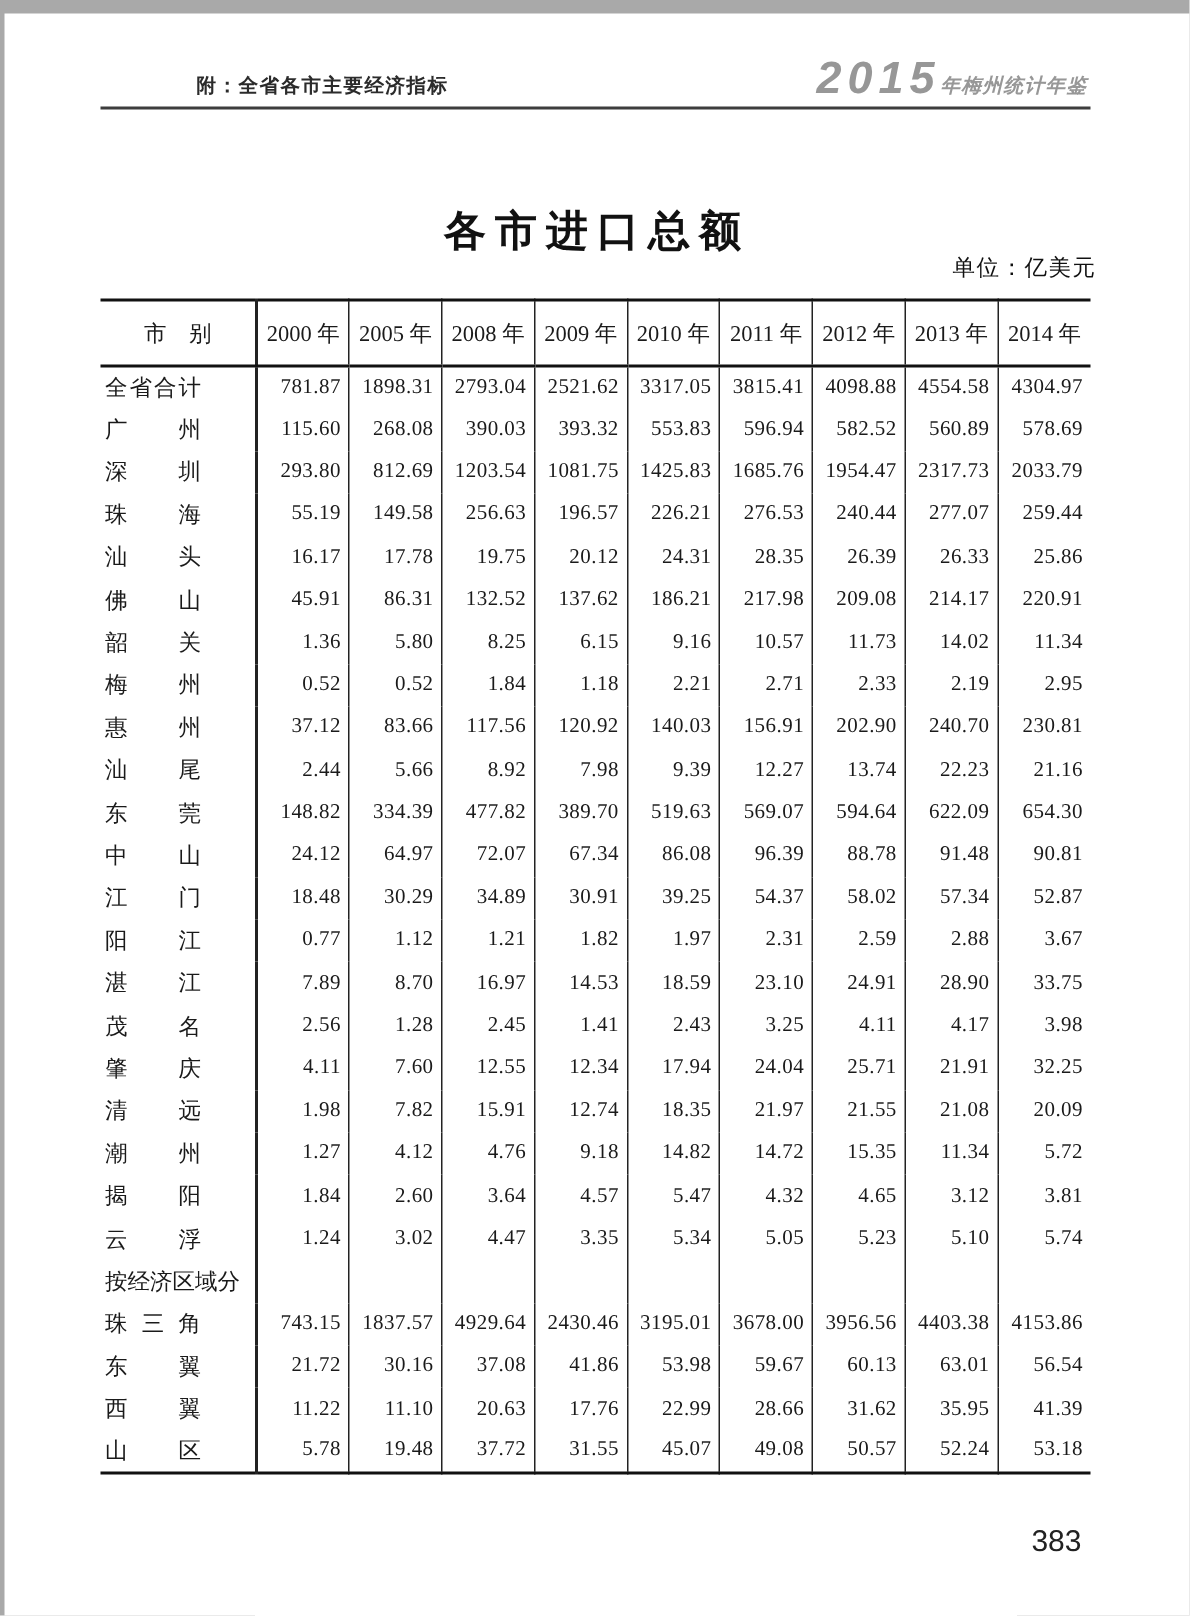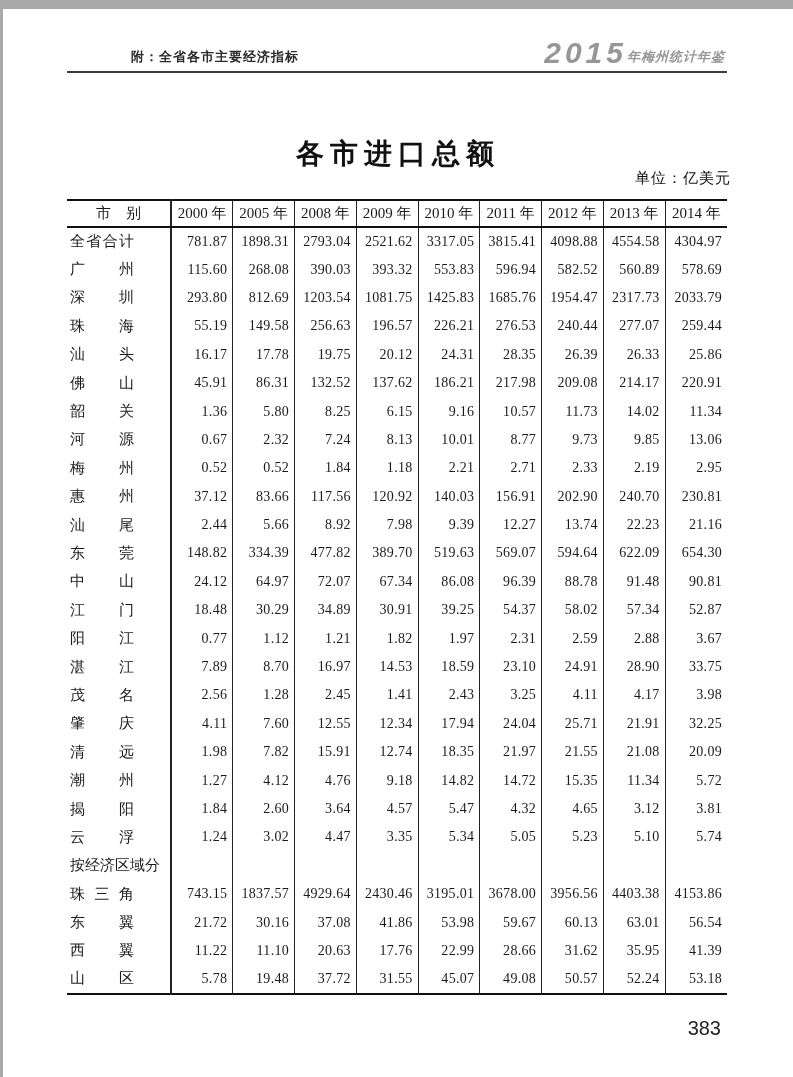--- a/index.html
+++ b/index.html
@@ -60,21 +60,21 @@
   
   table.stat-table {
     position:absolute; left:64px; top:190px;
     width:660px;
     border-collapse:collapse;
     table-layout:fixed;
     border-top:2px solid #111;
     border-bottom:2.5px solid #111;
     font-size:14px;
   }
-  .stat-table thead tr { height:27px; }
+  .stat-table thead tr { height:44px; }
   .stat-table tbody tr { height:28.4px; }
   .stat-table th, .stat-table td {
     border-right:1.5px solid #222;
     font-weight:normal;
     vertical-align:middle;
     overflow:visible;
   }
   .stat-table th:last-child, .stat-table td:last-child { border-right:none; }
   .stat-table thead th {
     border-bottom:2px solid #111;
@@ -246,34 +246,20 @@
           <td class="num-cell">8.25</td>
           <td class="num-cell">6.15</td>
           <td class="num-cell">9.16</td>
           <td class="num-cell">10.57</td>
           <td class="num-cell">11.73</td>
           <td class="num-cell">14.02</td>
           <td class="num-cell">11.34</td>
         </tr>
         <tr>
           <td class="name-cell">
-            <span class="city-name">河源</span>
-          </td>
-          <td class="num-cell">0.67</td>
-          <td class="num-cell">2.32</td>
-          <td class="num-cell">7.24</td>
-          <td class="num-cell">8.13</td>
-          <td class="num-cell">10.01</td>
-          <td class="num-cell">8.77</td>
-          <td class="num-cell">9.73</td>
-          <td class="num-cell">9.85</td>
-          <td class="num-cell">13.06</td>
-        </tr>
-        <tr>
-          <td class="name-cell">
             <span class="city-name">梅州</span>
           </td>
           <td class="num-cell">0.52</td>
           <td class="num-cell">0.52</td>
           <td class="num-cell">1.84</td>
           <td class="num-cell">1.18</td>
           <td class="num-cell">2.21</td>
           <td class="num-cell">2.71</td>
           <td class="num-cell">2.33</td>
           <td class="num-cell">2.19</td>

